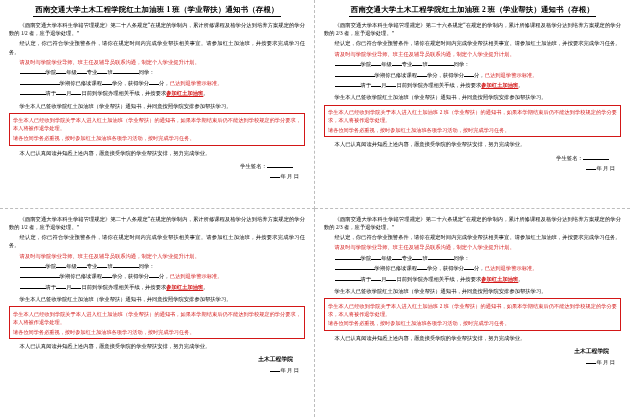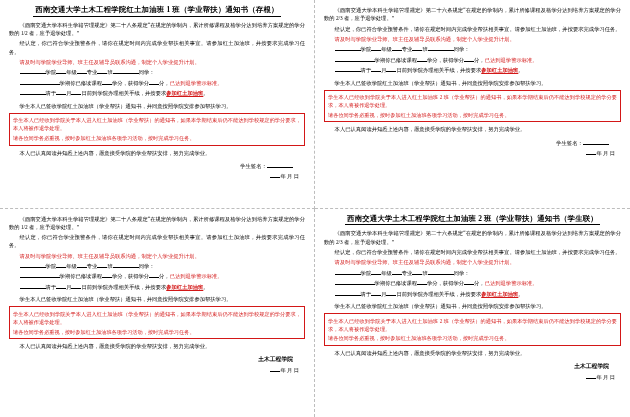--- a/index.html
+++ b/index.html
@@ -106,20 +106,23 @@
     <p class="ind">本人已认真阅读并知悉上述内容，愿意接受学院的学业帮扶安排，努力完成学业。</p>
     <div class="sign">
       <span>学生签名：</span><span class="gap m"></span>
     </div>
     <div class="dateline">
       <span class="gap s"></span><span>年    月    日</span>
     </div>
   </div>
 
   <div class="quad top">
+    <div class="title">
+      <span class="tbox"><span>西南交通大学土木工程学院红土加油班 2 班（学业帮扶）通知书</span><span>（存根）</span></span>
+    </div>
     <p class="ind">《西南交通大学本科生学籍管理规定》第二十六条规定“在规定的学制内，累计所修课程及格学分达到培养方案规定的学分数的 2/3 者，应予退学处理。”</p>
     <p class="ind">经认定，你已符合学业预警条件，请你在规定时间内完成学业帮扶相关事宜。请参加红土加油班，并按要求完成学习任务。</p>
     <p class="ind red">请及时与学院学业导师、班主任及辅导员联系沟通，制定个人学业提升计划。</p>
     <p class="ind">
       <span class="gap m"></span>学院<span class="gap s"></span>年级<span class="gap s"></span>专业<span class="gap s"></span>班<span class="gap m"></span>同学：
     </p>
     <p class="ind">
       <span class="gap l"></span>学期你已修读课程<span class="gap s"></span>学分，获得学分<span class="gap s"></span>分，<span class="red">已达到退学警示标准。</span>
     </p>
     <p class="ind">
@@ -162,23 +165,20 @@
     <p class="ind">本人已认真阅读并知悉上述内容，愿意接受学院的学业帮扶安排，努力完成学业。</p>
     <div class="sign">
       <span class="sign-strong">土木工程学院</span>
     </div>
     <div class="dateline">
       <span class="gap s"></span><span>年    月    日</span>
     </div>
   </div>
 
   <div class="quad">
-    <div class="title">
-      <span class="tbox"><span>西南交通大学土木工程学院红土加油班 2 班（学业帮扶）通知书</span><span>（学生联）</span></span>
-    </div>
     <p class="ind">《西南交通大学本科生学籍管理规定》第二十六条规定“在规定的学制内，累计所修课程及格学分达到培养方案规定的学分数的 2/3 者，应予退学处理。”</p>
     <p class="ind">经认定，你已符合学业预警条件，请你在规定时间内完成学业帮扶相关事宜。请参加红土加油班，并按要求完成学习任务。</p>
     <p class="ind red">请及时与学院学业导师、班主任及辅导员联系沟通，制定个人学业提升计划。</p>
     <p class="ind">
       <span class="gap m"></span>学院<span class="gap s"></span>年级<span class="gap s"></span>专业<span class="gap s"></span>班<span class="gap m"></span>同学：
     </p>
     <p class="ind">
       <span class="gap l"></span>学期你已修读课程<span class="gap s"></span>学分，获得学分<span class="gap s"></span>分，<span class="red">已达到退学警示标准。</span>
     </p>
     <p class="ind">

